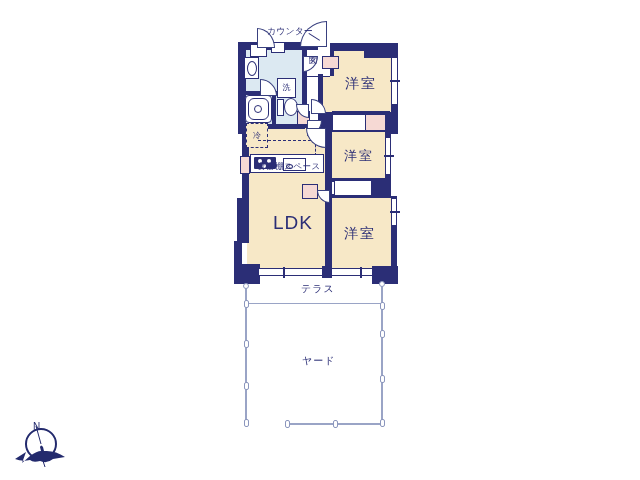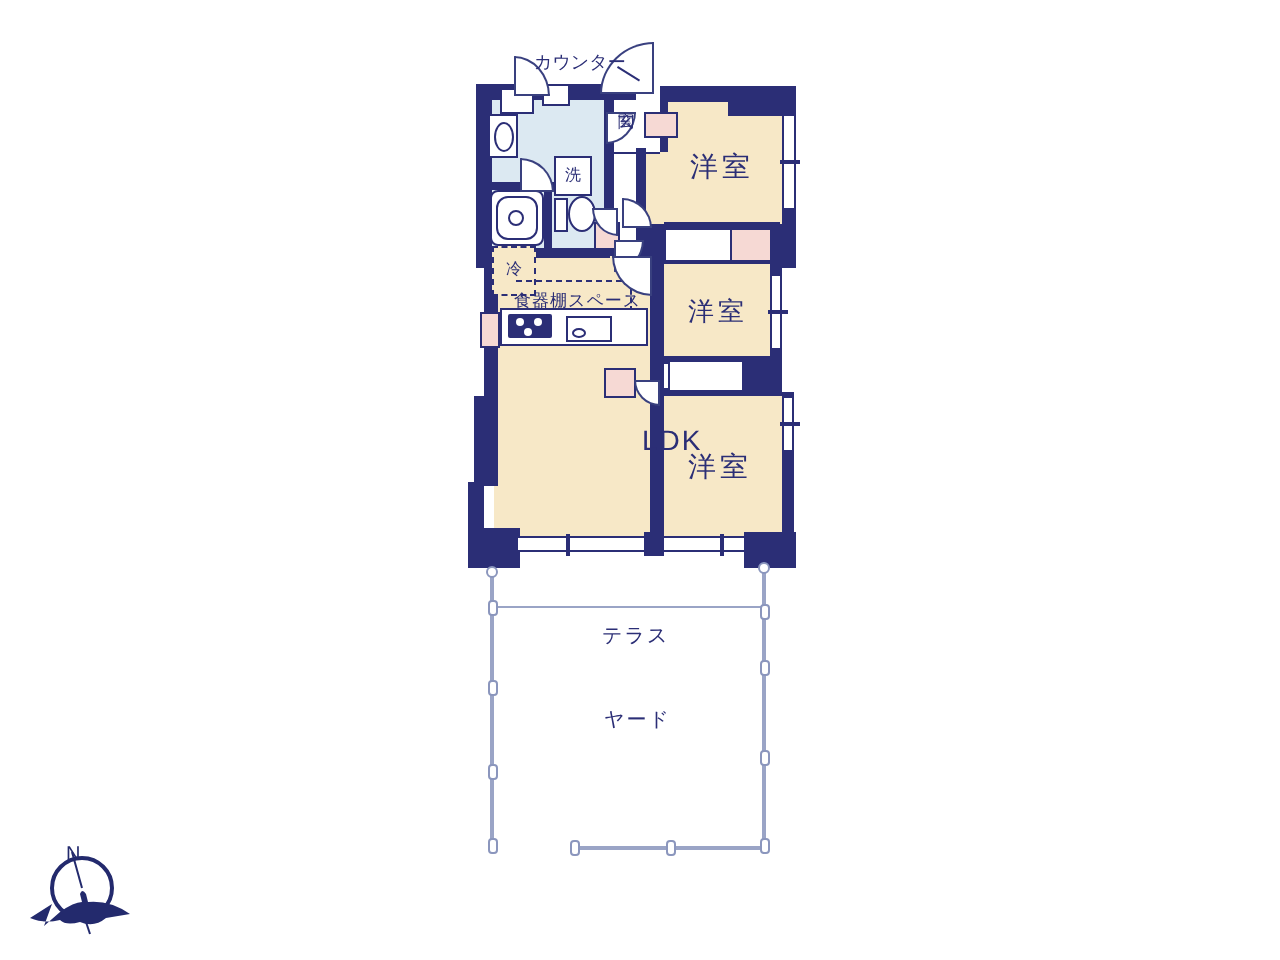--- a/index.html
+++ b/index.html
@@ -149,26 +149,26 @@
   <div class="post" style="left:380px;top:302px;"></div>
   <div class="post" style="left:380px;top:330px;"></div>
   <div class="post" style="left:380px;top:375px;"></div>
   <div class="post" style="left:380px;top:419px;"></div>
   <div class="post" style="left:285px;top:420px;"></div>
   <div class="post" style="left:333px;top:420px;"></div>
 
   <div class="lbl" style="left:267px;top:27px;font-size:9px;">カウンター</div>
   <div class="abs" style="left:309px;top:33px;width:13px;height:1px;background:#2b2e76;transform:rotate(32deg);transform-origin:left top;"></div>
   <div class="lbl" style="left:308px;top:49px;font-size:8px;writing-mode:vertical-rl;letter-spacing:1px;">玄関</div>
-  <div class="lbl" style="left:257px;top:146px;font-size:8.5px;letter-spacing:0.5px;">食器棚スペース</div>
-  <div class="lbl" style="left:273px;top:213px;font-size:14px;letter-spacing:1px;margin-left:48px;">LDK</div>
+  <div class="lbl" style="left:257px;top:162px;font-size:8.5px;letter-spacing:0.5px;">食器棚スペース</div>
+  <div class="lbl" style="left:273px;top:213px;font-size:19px;letter-spacing:1px;">LDK</div>
   <div class="lbl" style="left:345px;top:76px;font-size:14px;letter-spacing:2px;">洋室</div>
   <div class="lbl" style="left:344px;top:149px;font-size:13px;letter-spacing:2px;">洋室</div>
   <div class="lbl" style="left:344px;top:226px;font-size:14px;letter-spacing:2px;">洋室</div>
-  <div class="lbl" style="left:301px;top:284px;font-size:10px;letter-spacing:1px;margin-top:30px;">テラス</div>
+  <div class="lbl" style="left:301px;top:284px;font-size:10px;letter-spacing:1px;">テラス</div>
   <div class="lbl" style="left:302px;top:356px;font-size:10px;letter-spacing:1px;">ヤード</div>
 
   <svg class="abs" style="left:13px;top:418px;" width="54" height="54" viewBox="0 0 54 54">
     <circle cx="28" cy="26" r="15" fill="none" stroke="#232a6d" stroke-width="2"></circle>
     <line x1="28" y1="26" x2="23" y2="8" stroke="#232a6d" stroke-width="1"></line>
     <text x="20" y="12" font-size="10" fill="#232a6d" font-family="Liberation Sans, sans-serif">N</text>
     <path d="M2,41 L13,34 L9,45 L17,38 Q24,33 28,33 L27,29 Q28,26 30,29 L31,33 Q42,32 52,39 L40,41 Q34,46 27,43 Q20,45 17,42 Q9,44 2,41 Z" fill="#232a6d"></path>
     <line x1="30" y1="43" x2="32" y2="49" stroke="#232a6d" stroke-width="1"></line>
   </svg>
 

